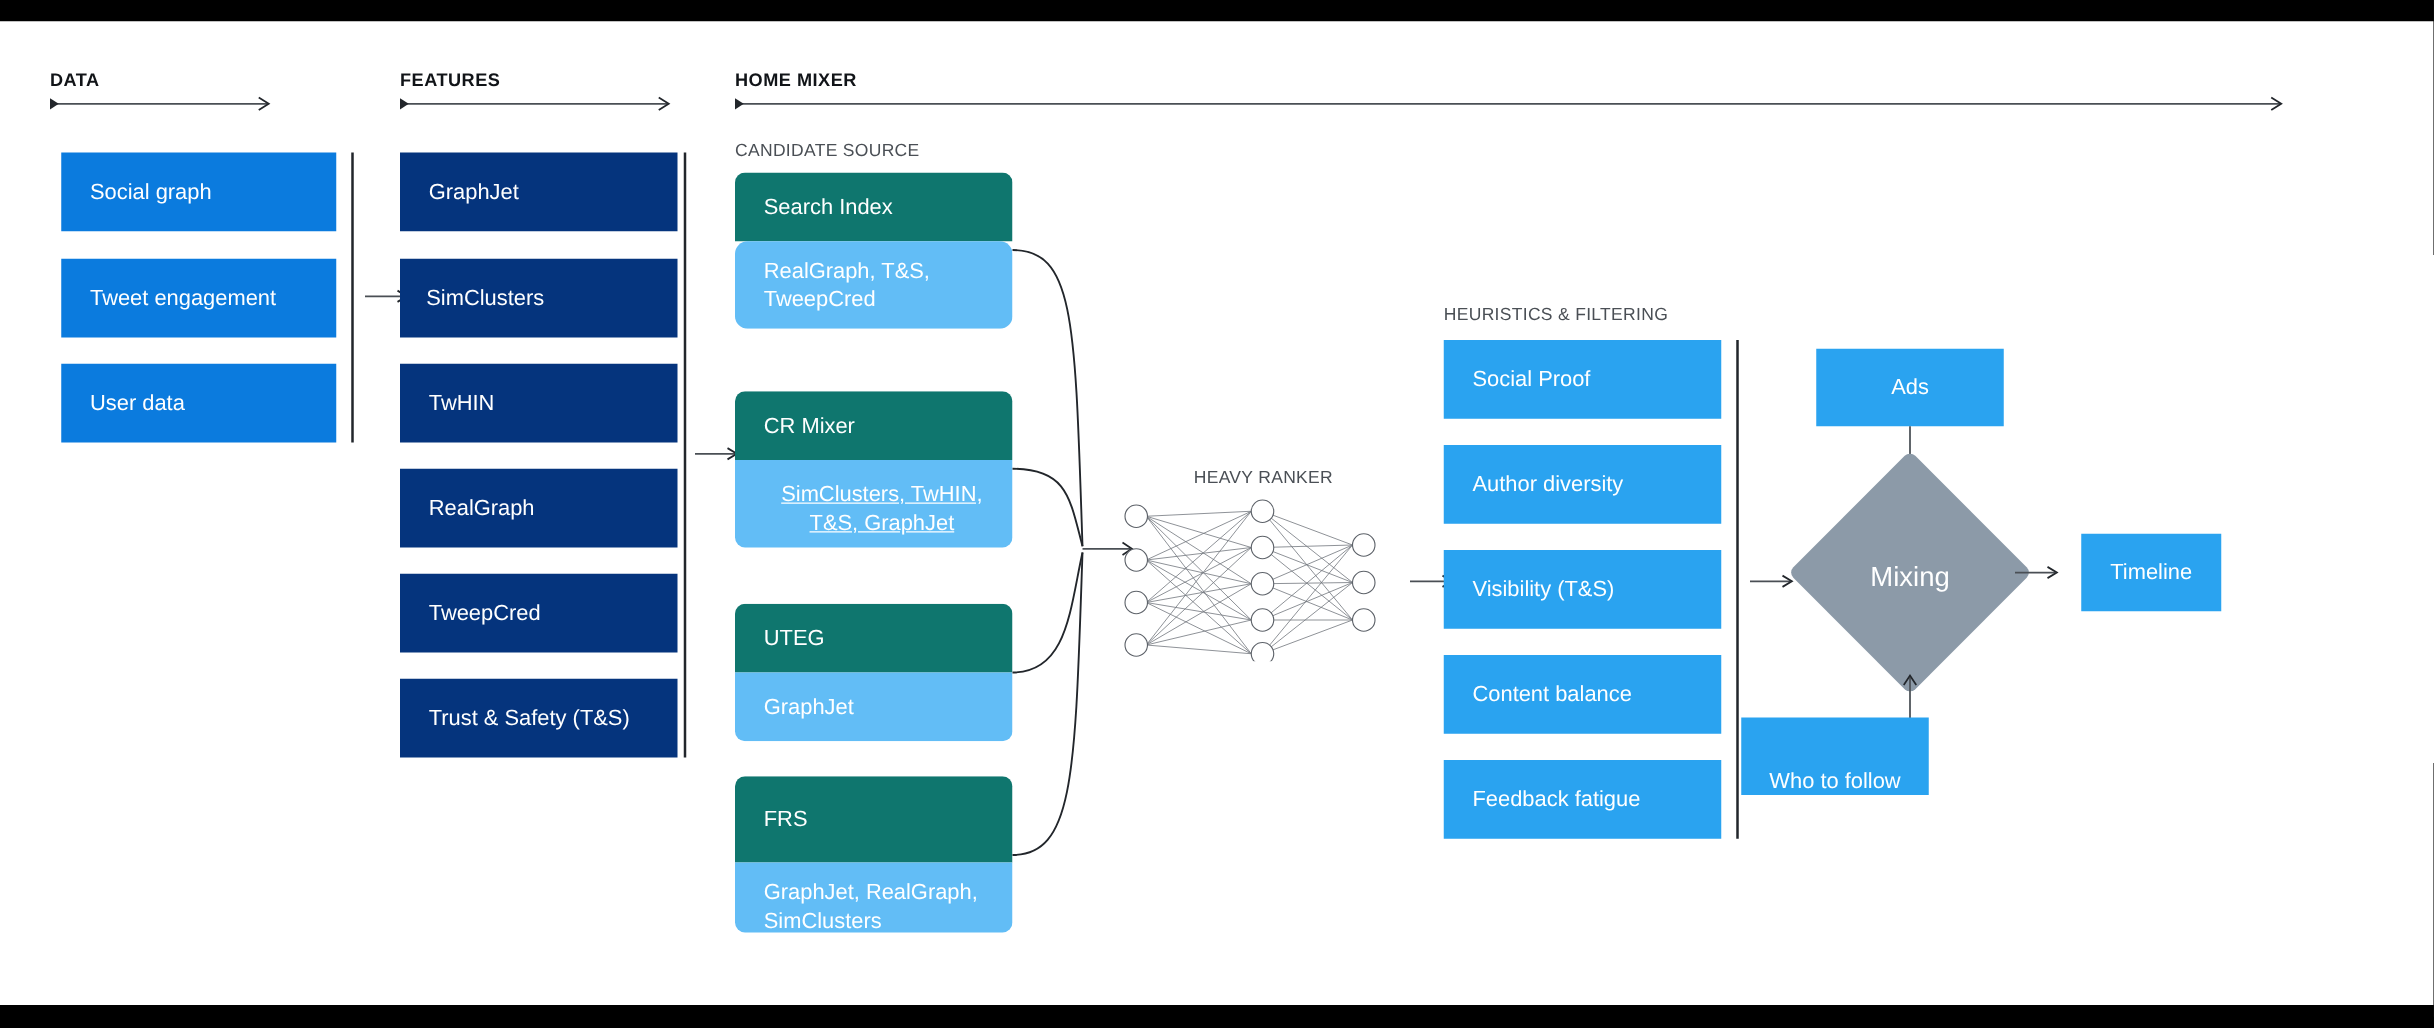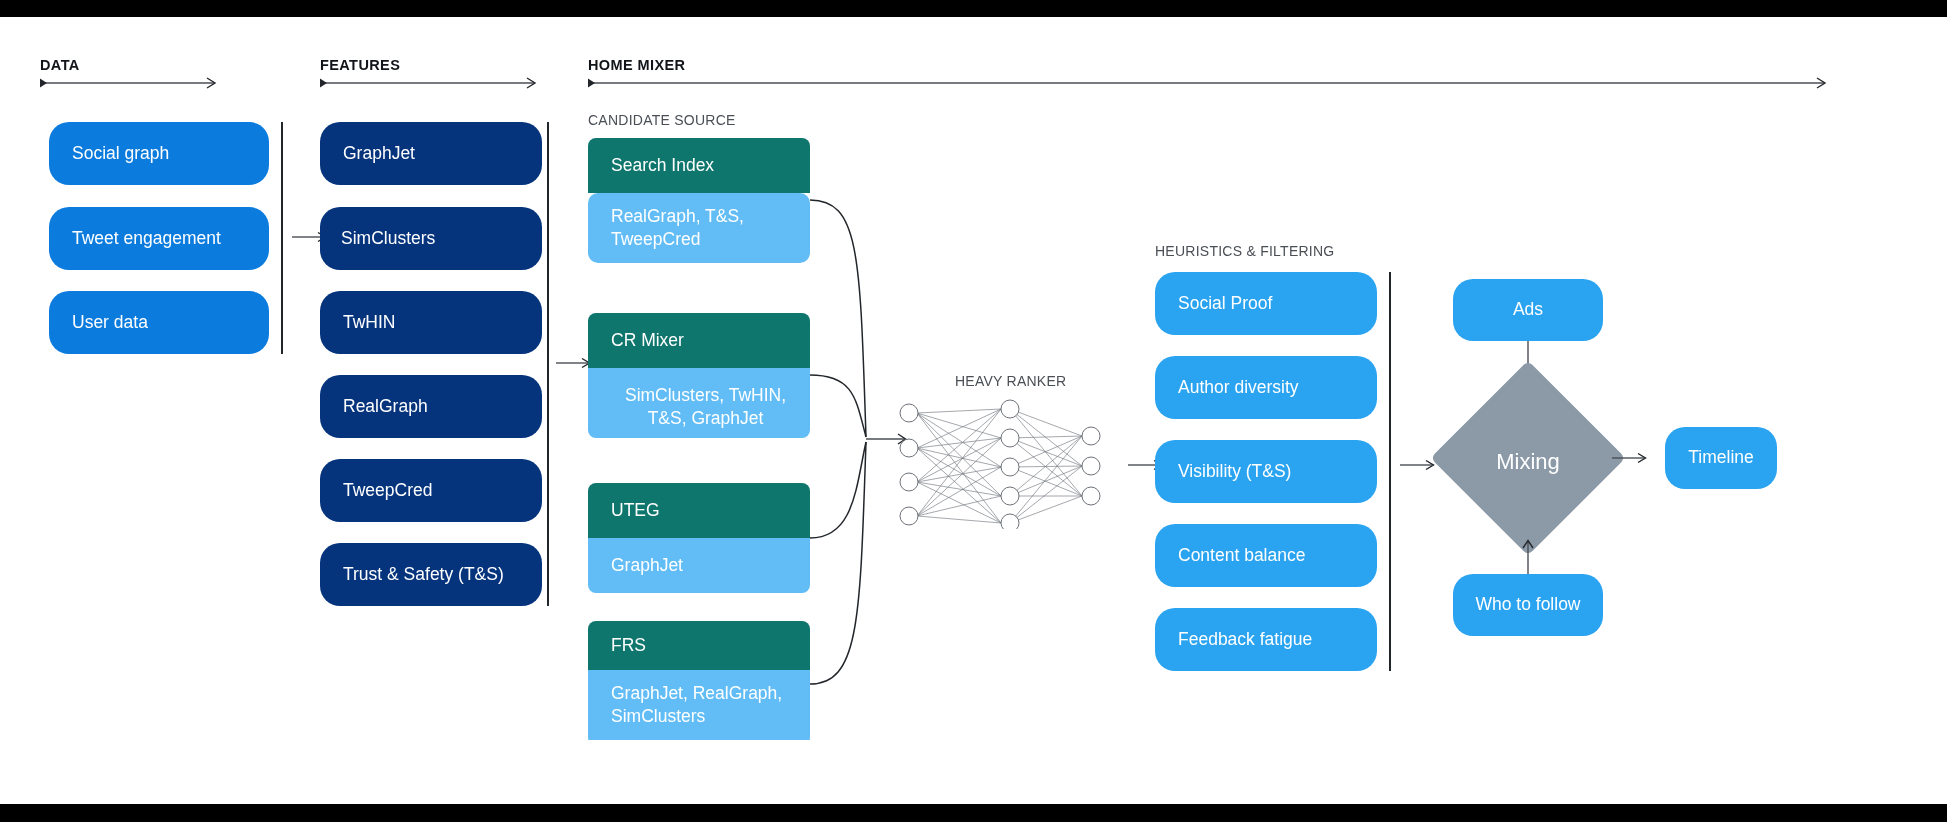--- a/index.html
+++ b/index.html
@@ -42,21 +42,21 @@
     letter-spacing: 0.25px;
     color: #4a4f55;
     white-space: nowrap;
   }
   .flow-arrow { position: absolute; height: 12px; }
   .flow-arrow svg { display: block; overflow: visible; }
 
   
   .card {
     position: absolute;
-    border-radius: 20px;
+    border-radius: 0;
     display: flex;
     align-items: center;
     box-sizing: border-box;
     padding-left: 23px;
     color: #ffffff;
     font-size: 17.5px;
     line-height: 1.25;
   }
   .card.dark   { background: #05347d; }
   .card.bright { background: #0b7bde; }
@@ -213,30 +213,30 @@
 
     <div class="sub-label" style="left:588px; top:95px;">CANDIDATE SOURCE</div>
 
     <div class="cs-card" style="left:588px; top:121px; width:222px; height:125px;">
       <div class="cs-head" style="height:55px;">Search Index</div>
       <div class="cs-body" style="height:70px;border-radius:10px;">RealGraph, T&amp;S, TweepCred</div>
     </div>
 
     <div class="cs-card" style="left:588px; top:296px; width:222px; height:125px;text-align:center;">
       <div class="cs-head" style="height:55px;">CR Mixer</div>
-      <div class="cs-body" style="height:78px;">SimClusters, TwHIN, T&amp;S, GraphJet</div>
+      <div class="cs-body" style="height:78px;text-decoration:underline;">SimClusters, TwHIN, T&amp;S, GraphJet</div>
     </div>
 
     <div class="cs-card" style="left:588px; top:466px; width:222px; height:110px;">
       <div class="cs-head" style="height:55px;">UTEG</div>
       <div class="cs-body" style="height:55px;">GraphJet</div>
     </div>
 
     <div class="cs-card" style="left:588px; top:604px; width:222px; height:125px;">
-      <div class="cs-head" style="height:49px;">FRS</div>
+      <div class="cs-head" style="height:69px;">FRS</div>
       <div class="cs-body" style="height:70px;">GraphJet, RealGraph, SimClusters</div>
     </div>
 
     <div class="abs" style="left:808px; top:120px; width:110px; height:610px;">
       <svg width="110" height="610" viewBox="0 0 110 610" style="overflow:visible;">
         <path d="M2,63 C52,63 52,120 58,300" fill="none" stroke="#22262b" stroke-width="1.5"></path>
         <path d="M2,238 C46,238 48,262 58,300" fill="none" stroke="#22262b" stroke-width="1.5"></path>
         <path d="M2,401 C46,401 48,350 58,305" fill="none" stroke="#22262b" stroke-width="1.5"></path>
         <path d="M2,547 C52,547 52,480 58,305" fill="none" stroke="#22262b" stroke-width="1.5"></path>
         <line x1="58" y1="302" x2="96" y2="302" stroke="#4a4f55" stroke-width="1.4"></line>
@@ -352,21 +352,21 @@
     <div class="diamond" style="left:1459px; top:372px; width:138px; height:138px;"></div>
     <div class="diamond-label" style="left:1459px; top:432px; width:138px;">Mixing</div>
 
     <div class="abs" style="left:1520px; top:520px; width:16px; height:38px;">
       <svg width="16" height="38" viewBox="0 0 16 38" style="overflow:visible;">
         <line x1="8" y1="38" x2="8" y2="5" stroke="#4a4f55" stroke-width="1.4"></line>
         <polyline points="3,11 8,3.5 13,11" fill="none" stroke="#22262b" stroke-width="1.4"></polyline>
       </svg>
     </div>
 
-    <div class="card sky centered-card" style="left:1453px; top:557px; width:150px; height:62px;">
+    <div class="card sky centered-card" style="left:1393px; top:557px; width:150px; height:62px;align-items:flex-end;">
       <span>Who to follow</span>
     </div>
 
     <div class="mini-arrow" style="left:1612px; top:435px; width:38px; height:12px;">
       <svg width="38" height="12" viewBox="0 0 38 12">
         <line x1="0" y1="6" x2="32" y2="6" stroke="#4a4f55" stroke-width="1.4"></line>
         <polyline points="26,1.5 33.5,6 26,10.5" fill="none" stroke="#22262b" stroke-width="1.4"></polyline>
       </svg>
     </div>
 

